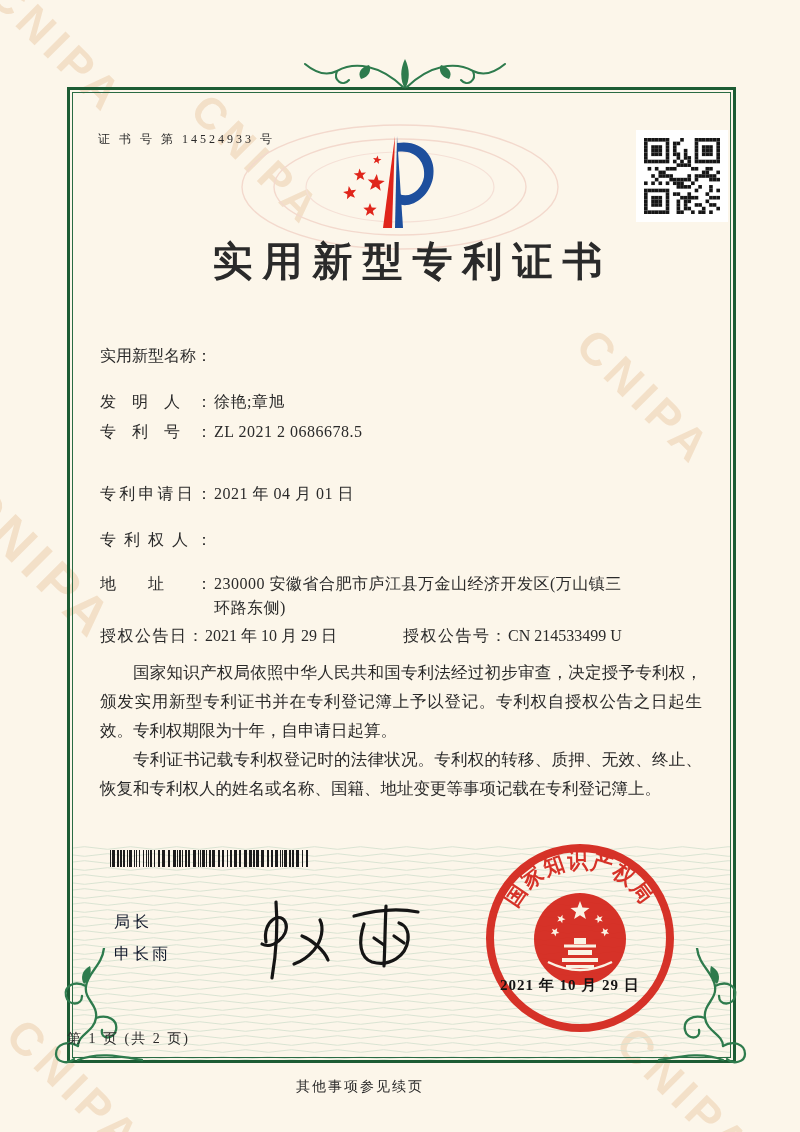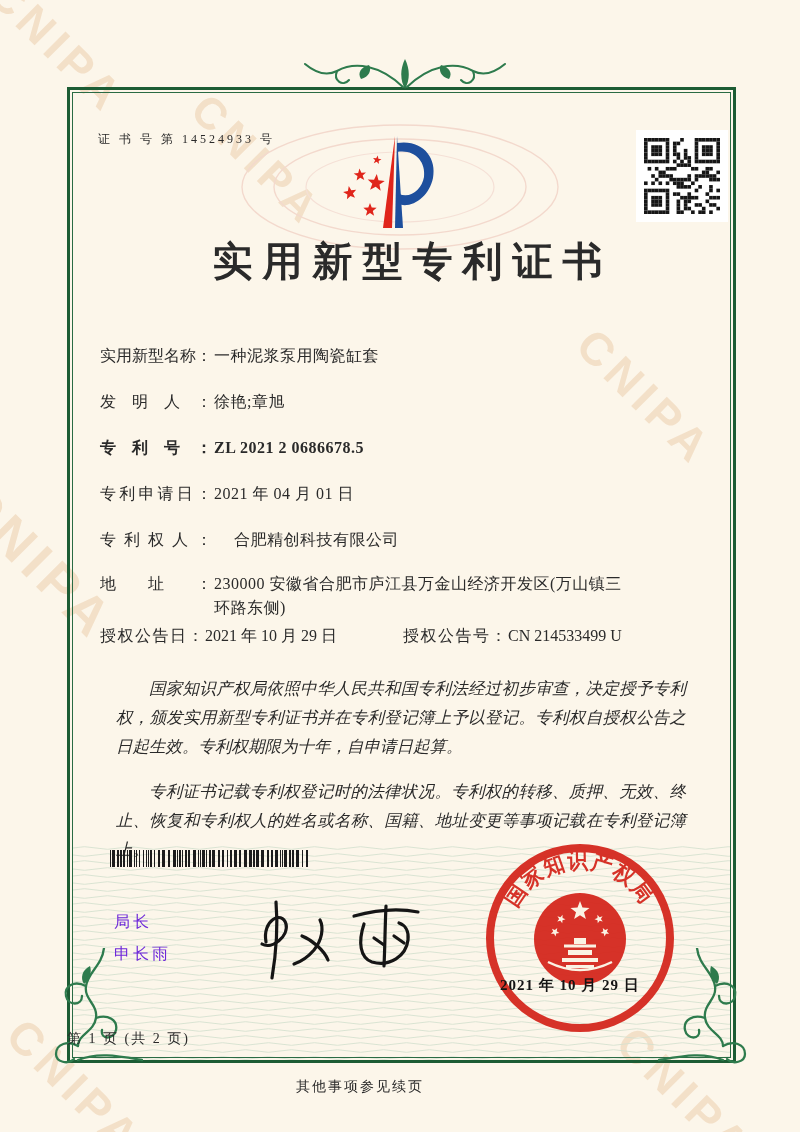--- a/index.html
+++ b/index.html
@@ -20,24 +20,24 @@
   .frow{position:absolute;left:100px;display:flex;font-size:16px;z-index:3;line-height:24px;}
   .flabel{width:112px;flex:0 0 112px;text-align:justify;text-align-last:justify;}
   .fvalue{margin-left:2px;letter-spacing:.5px;}
   .addrv{max-width:412px;}
   .grow{position:absolute;left:100px;top:624px;font-size:16px;z-index:3;line-height:24px;}
   .glabel{letter-spacing:1.5px;}
   .gpair2{margin-left:66px;}
   
   .bodytxt{position:absolute;left:100px;top:658px;width:602px;font-size:16.5px;line-height:29px;
            text-align:justify;z-index:3;}
-  .bodytxt p{margin:16px;text-indent:2em;font-style:italic;}
+  .bodytxt p{margin:0;text-indent:2em;}
   
   .bureau{position:absolute;left:114px;z-index:3;font-family:"Liberation Sans",sans-serif;
-          font-size:16px;font-weight:500;letter-spacing:3px;color:#6d28d9;}
+          font-size:16px;font-weight:500;letter-spacing:3px;color:#0f172a;}
   .pageno{position:absolute;left:67px;top:1030px;width:663px;text-align:left;font-size:14px;
           letter-spacing:2px;z-index:3;}
   .note{position:absolute;left:0;top:1078px;width:720px;text-align:center;font-size:14px;
         letter-spacing:2px;z-index:3;}
   .sealdate{position:absolute;left:500px;top:976px;width:160px;font-size:15px;font-weight:bold;
             letter-spacing:1px;color:#141414;z-index:5;}
   svg{display:block;}
 </style>
 </head>
 <body>
@@ -346,37 +346,35 @@
         <rect x="54.29" y="72.38" width="3.62" height="3.62" fill="#161616"></rect>
         <rect x="57.90" y="72.38" width="3.62" height="3.62" fill="#161616"></rect>
         <rect x="65.14" y="72.38" width="3.62" height="3.62" fill="#161616"></rect>
       </svg>
   </div>
 
   <div class="abs title">实用新型专利证书</div>
 
   <div class="frow" style="top:344px;">
     <span class="flabel">实用新型名称：</span>
-    <span class="fvalue">一种泥浆泵用陶瓷缸套</span>
   </div>
   <div class="frow" style="top:390px;">
     <span class="flabel">发明人：</span>
     <span class="fvalue">徐艳;章旭</span>
   </div>
-  <div class="frow" style="top:436px;font-weight:bold;">
+  <div class="frow" style="top:420px;">
     <span class="flabel">专利号：</span>
     <span class="fvalue">ZL 2021 2 0686678.5</span>
   </div>
   <div class="frow" style="top:482px;">
     <span class="flabel">专利申请日：</span>
     <span class="fvalue">2021 年 04 月 01 日</span>
   </div>
   <div class="frow" style="top:528px;gap:20px;">
     <span class="flabel">专利权人：</span>
-    <span class="fvalue">合肥精创科技有限公司</span>
   </div>
   <div class="frow" style="top:572px;">
     <span class="flabel">地址：</span>
     <span class="fvalue addrv">230000 安徽省合肥市庐江县万金山经济开发区(万山镇三环路东侧)</span>
   </div>
 
   <div class="grow">
     <span class="glabel">授权公告日：</span><span>2021 年 10 月 29 日</span><span class="glabel gpair2">授权公告号：</span><span>CN 214533499 U</span>
   </div>
 

